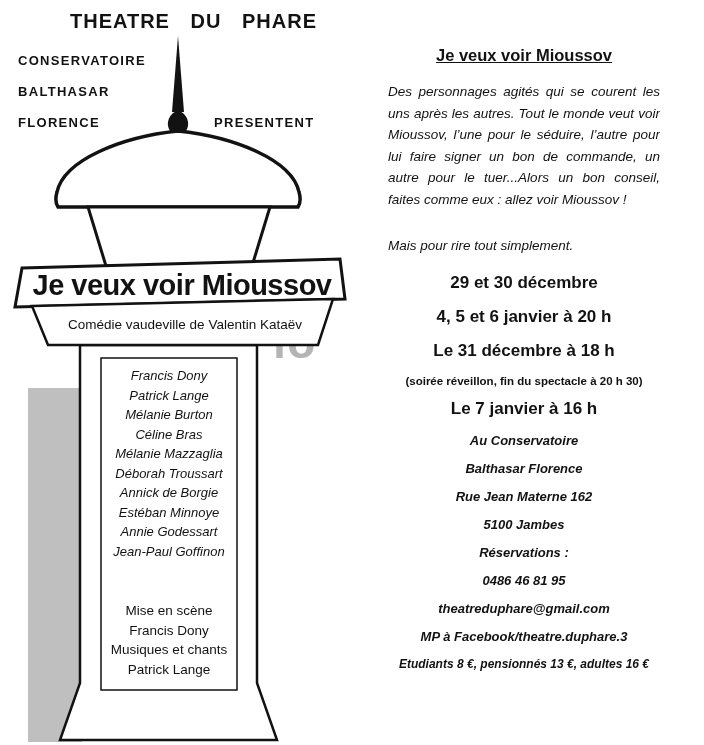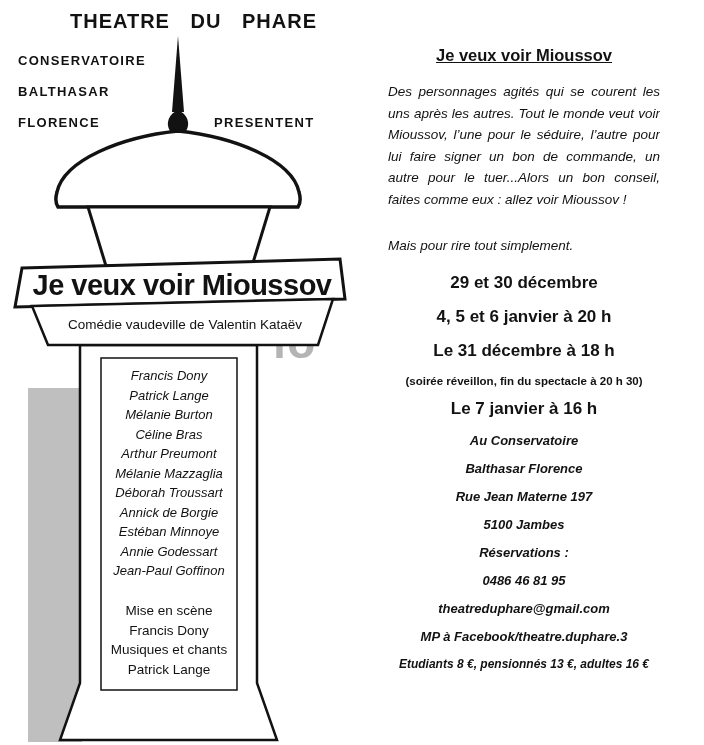--- a/index.html
+++ b/index.html
@@ -80,21 +80,20 @@
     <div class="abs present-word">PRESENTENT</div>
 
     <div class="abs banner-title">Je veux voir Mioussov</div>
     <div class="abs subtitle">Comédie vaudeville de Valentin Kataëv</div>
 
     <div class="abs cast-list">
       <div>Francis Dony</div>
       <div>Patrick Lange</div>
       <div>Mélanie Burton</div>
       <div>Céline Bras</div>
-      <div>Arthur Preumont</div>
       <div>Mélanie Mazzaglia</div>
       <div>Déborah Troussart</div>
       <div>Annick de Borgie</div>
       <div>Estéban Minnoye</div>
       <div>Annie Godessart</div>
       <div>Jean-Paul Goffinon</div>
     </div>
 
     <div class="abs credits">
       <div>Mise en scène</div>
@@ -112,21 +111,21 @@
     <p class="r-tagline">Mais pour rire tout simplement.</p>
 
     <div class="r-date">29 et 30 décembre</div>
     <div class="r-date">4, 5 et 6 janvier à 20 h</div>
     <div class="r-date">Le 31 décembre à 18 h</div>
     <div class="r-note">(soirée réveillon, fin du spectacle à 20 h 30)</div>
     <div class="r-date">Le 7 janvier à 16 h</div>
 
     <div class="r-venue">Au Conservatoire</div>
     <div class="r-venue">Balthasar Florence</div>
-    <div class="r-venue">Rue Jean Materne 197</div>
+    <div class="r-venue">Rue Jean Materne 162</div>
     <div class="r-venue">5100 Jambes</div>
     <div class="r-venue">Réservations :</div>
     <div class="r-venue">0486 46 81 95</div>
     <div class="r-venue">theatreduphare@gmail.com</div>
     <div class="r-venue">MP à Facebook/theatre.duphare.3</div>
     <div class="r-prices">Etudiants 8 €, pensionnés 13 €, adultes 16 €</div>
   </div>
 
 </div>
 

